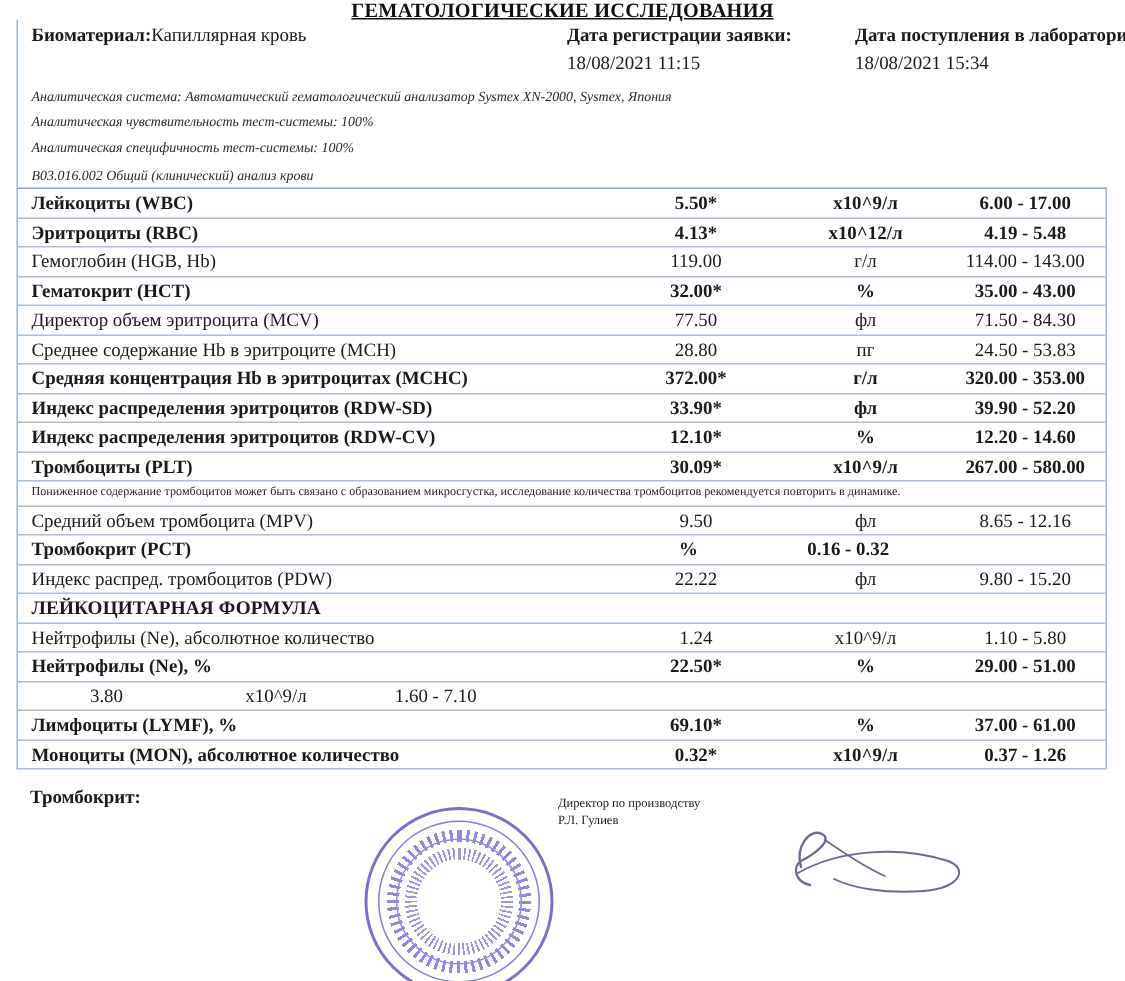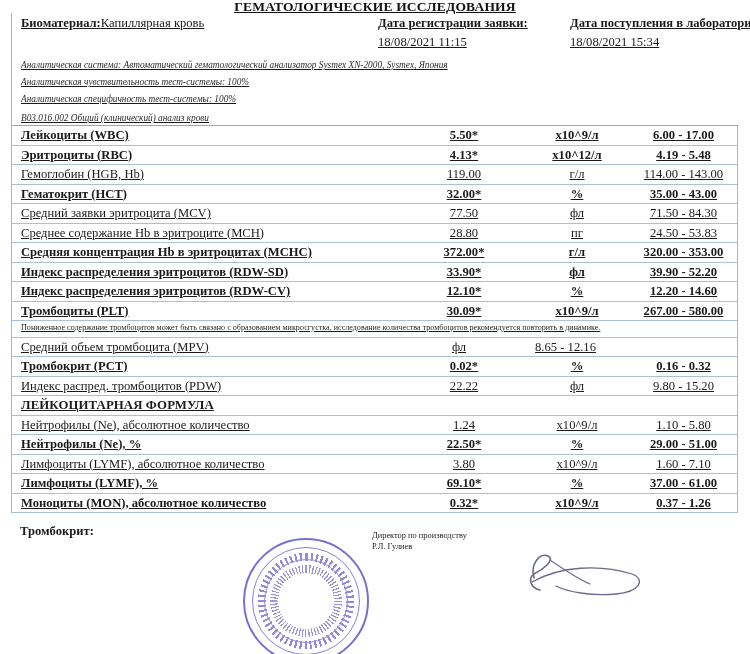--- a/index.html
+++ b/index.html
@@ -14,21 +14,20 @@
     overflow: hidden;
     font-family: "Liberation Serif", "DejaVu Serif", serif;
     color: #1a1a1a;
     -webkit-font-smoothing: antialiased;
   }
 
   .page {
     position: relative;
     width: 750px;
     height: 654px;
-    text-decoration: underline;
   }
 
   
   .doc-title {
     text-align: center;
     font-weight: bold;
     font-size: 13.5px;
     letter-spacing: .2px;
     text-decoration: underline;
     padding-top: 0px;
@@ -295,21 +294,21 @@
         <div class="c-unit">г/л</div>
         <div class="c-ref">114.00 - 143.00</div>
       </div>
       <div class="row abnormal">
         <div class="c-name">Гематокрит (HCT)</div>
         <div class="c-val">32.00*</div>
         <div class="c-unit">%</div>
         <div class="c-ref">35.00 - 43.00</div>
       </div>
       <div class="row normal">
-        <div class="c-name">Средний заявки эритроцита (MCV)</div>
+        <div class="c-name">Директор объем эритроцита (MCV)</div>
         <div class="c-val">77.50</div>
         <div class="c-unit">фл</div>
         <div class="c-ref">71.50 - 84.30</div>
       </div>
       <div class="row normal">
         <div class="c-name">Среднее содержание Hb в эритроците (MCH)</div>
         <div class="c-val">28.80</div>
         <div class="c-unit">пг</div>
         <div class="c-ref">24.50 - 53.83</div>
       </div>
@@ -335,26 +334,26 @@
         <div class="c-name">Тромбоциты (PLT)</div>
         <div class="c-val">30.09*</div>
         <div class="c-unit">x10^9/л</div>
         <div class="c-ref">267.00 - 580.00</div>
       </div>
       <div class="row note">
         <div class="note-text">Пониженное содержание тромбоцитов может быть связано с образованием микросгустка, исследование количества тромбоцитов рекомендуется повторить в динамике.</div>
       </div>
       <div class="row normal">
         <div class="c-name">Средний объем тромбоцита (MPV)</div>
+        <div class="c-val">9.50</div>
         <div class="c-unit">фл</div>
         <div class="c-ref">8.65 - 12.16</div>
       </div>
       <div class="row abnormal">
         <div class="c-name">Тромбокрит (PCT)</div>
-        <div class="c-val">0.02*</div>
         <div class="c-unit">%</div>
         <div class="c-ref">0.16 - 0.32</div>
       </div>
       <div class="row normal">
         <div class="c-name">Индекс распред. тромбоцитов (PDW)</div>
         <div class="c-val">22.22</div>
         <div class="c-unit">фл</div>
         <div class="c-ref">9.80 - 15.20</div>
       </div>
       <div class="row section">
@@ -366,21 +365,20 @@
         <div class="c-unit">x10^9/л</div>
         <div class="c-ref">1.10 - 5.80</div>
       </div>
       <div class="row abnormal">
         <div class="c-name">Нейтрофилы (Ne), %</div>
         <div class="c-val">22.50*</div>
         <div class="c-unit">%</div>
         <div class="c-ref">29.00 - 51.00</div>
       </div>
       <div class="row normal">
-        <div class="c-name">Лимфоциты (LYMF), абсолютное количество</div>
         <div class="c-val">3.80</div>
         <div class="c-unit">x10^9/л</div>
         <div class="c-ref">1.60 - 7.10</div>
       </div>
       <div class="row abnormal">
         <div class="c-name">Лимфоциты (LYMF), %</div>
         <div class="c-val">69.10*</div>
         <div class="c-unit">%</div>
         <div class="c-ref">37.00 - 61.00</div>
       </div>

